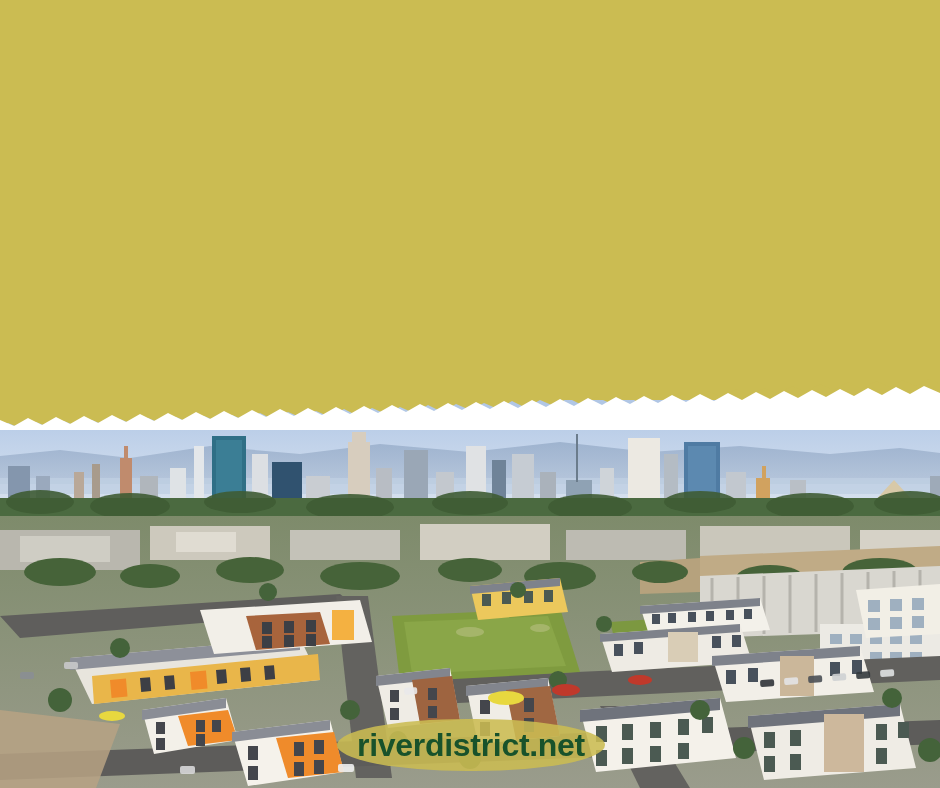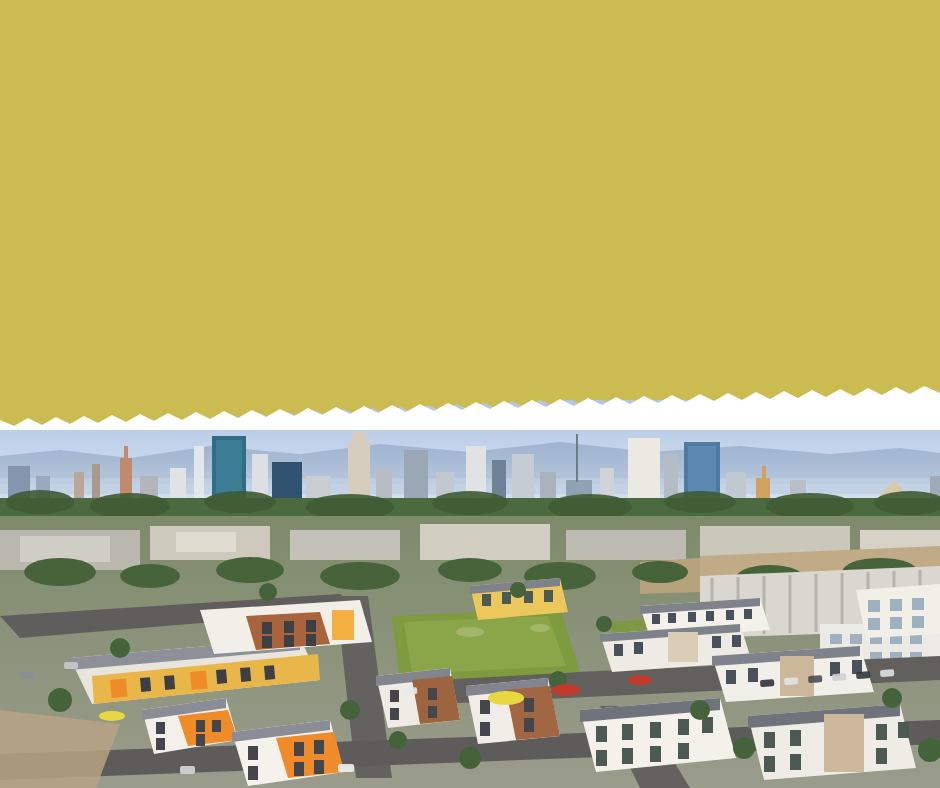--- a/index.html
+++ b/index.html
@@ -537,14 +537,17 @@
   <div class="subhead-wrap">
     <span class="subhead">STATE OF THE RIVER DISTRICT</span>
   </div>
 
   <div class="tagline">Forum &amp; Cocktail Reception</div>
 
   <div class="date-box">
     <span class="date-text">MARCH 25, 2026 | 5:30PM-7:30PM</span>
   </div>
 
+  <div class="url-pill">
+    <span class="url-text">riverdistrict.net</span>
+  </div>
 
 </div>
 
 </body></html>

